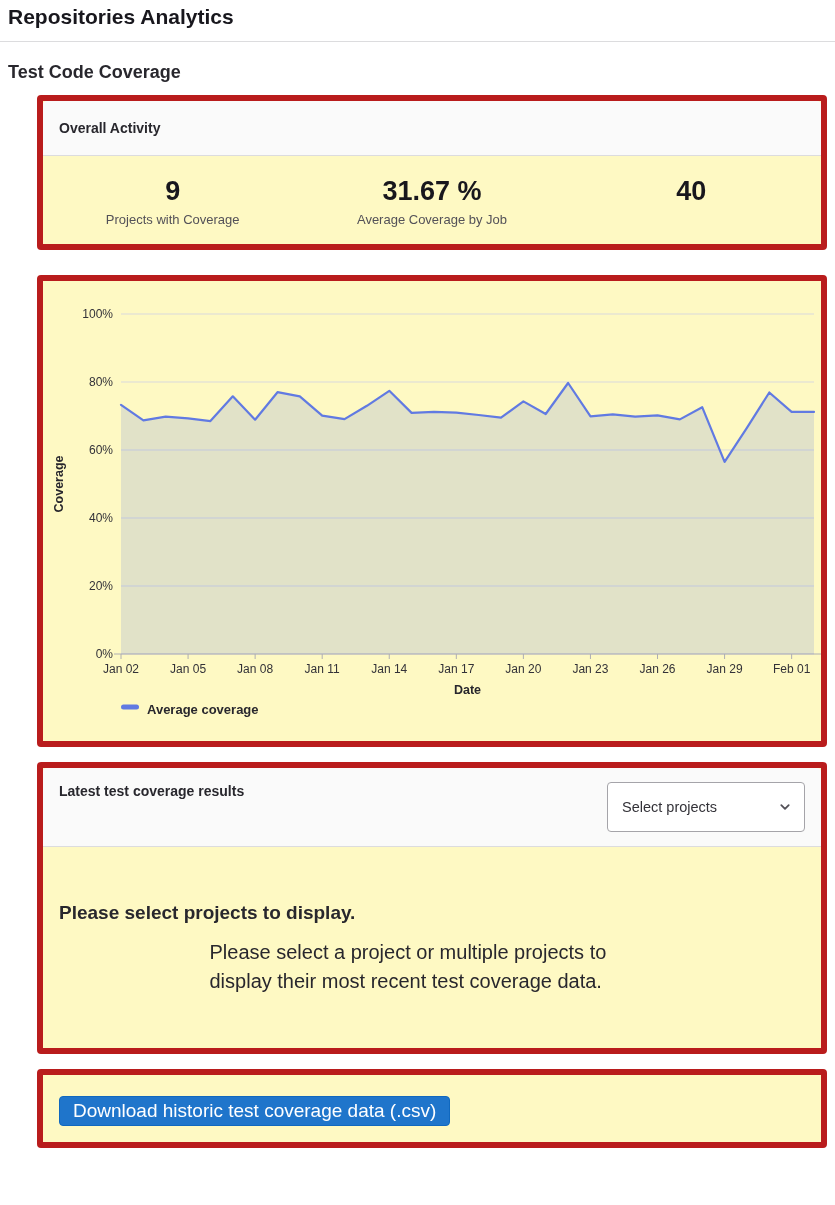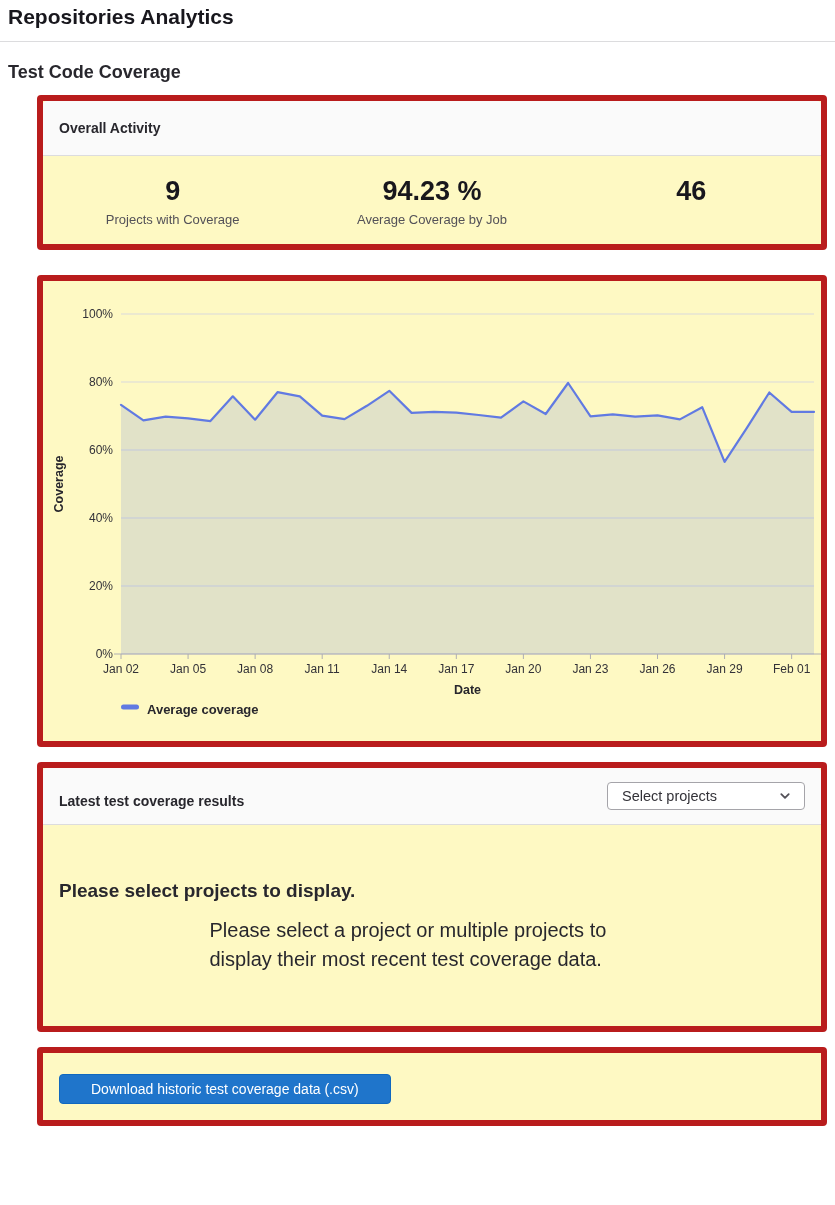--- a/index.html
+++ b/index.html
@@ -43,21 +43,21 @@
     border-radius: 4px 4px 0 0;
     padding: 18px 16px;
     font-size: 14px;
     line-height: 18px;
     font-weight: 700;
     color: #28272d;
   }
   .card-header.tall { padding: 24px 16px; }
   .card-header.flex {
     display: flex;
-    align-items: flex-end;
+    align-items: flex-start;
     justify-content: space-between;
     padding: 14px 16px;
   }
   
   .stats-row { display: flex; padding: 20px 0 16px 0; }
   .stat { flex: 1; text-align: center; }
   .stat-value {
     font-size: 27px;
     line-height: 31px;
     font-weight: 700;
@@ -72,21 +72,21 @@
   }
   
   .chart-body { position: relative; height: 460px; overflow: hidden; }
   .chart-body svg { display: block; }
   
   .select-btn {
     display: inline-flex;
     align-items: center;
     justify-content: space-between;
     width: 198px;
-    height: 28px;
+    height: 50px;
     padding: 0 12px 0 14px;
     background: #fff;
     border: 1px solid #a5a4a9;
     border-radius: 4px;
     font-size: 14.5px;
     color: #333238;
     cursor: pointer;
   }
   .select-btn .chev { display: inline-flex; margin-left: 8px; }
   
@@ -102,26 +102,26 @@
     margin: 0 auto;
     max-width: 445px;
     font-size: 20px;
     line-height: 1.45;
     color: #28272d;
   }
   
   .download-body { padding: 21px 16px 16px 16px; }
   .btn-primary {
     display: inline-block;
-    padding: 6px 31px;
+    padding: 6px 13px;
     background: #1f75cb;
     border: 1px solid #1068bf;
     border-radius: 4px;
     color: #fff;
-    font-size: 14px;
+    font-size: 19px;
     line-height: 16px;
     font-family: inherit;
     cursor: pointer;
   }
 </style>
 </head>
 <body>
 
 <div class="page-header">
   <h1>Repositories Analytics</h1>
@@ -132,25 +132,25 @@
   <h2 class="section-title">Test Code Coverage</h2>
 
   <div class="card overall">
     <div class="card-header">Overall Activity</div>
     <div class="stats-row">
       <div class="stat">
         <div class="stat-value">9</div>
         <div class="stat-label">Projects with Coverage</div>
       </div>
       <div class="stat">
-        <div class="stat-value">94.23 %</div>
+        <div class="stat-value">31.67 %</div>
         <div class="stat-label">Average Coverage by Job</div>
       </div>
       <div class="stat">
-        <div class="stat-value">46</div>
+        <div class="stat-value">40</div>
       </div>
     </div>
   </div>
 
   <div class="card">
     <div class="chart-body">
       <svg id="chart-svg" width="817" height="460" viewBox="0 0 817 460">
           <line x1="78" y1="373" x2="771" y2="373" stroke="#d9d9dc" stroke-width="1"></line>
           <text x="70" y="377" text-anchor="end" font-size="12" fill="#333238">0%</text>
           <line x1="78" y1="305" x2="771" y2="305" stroke="#d9d9dc" stroke-width="1"></line>

